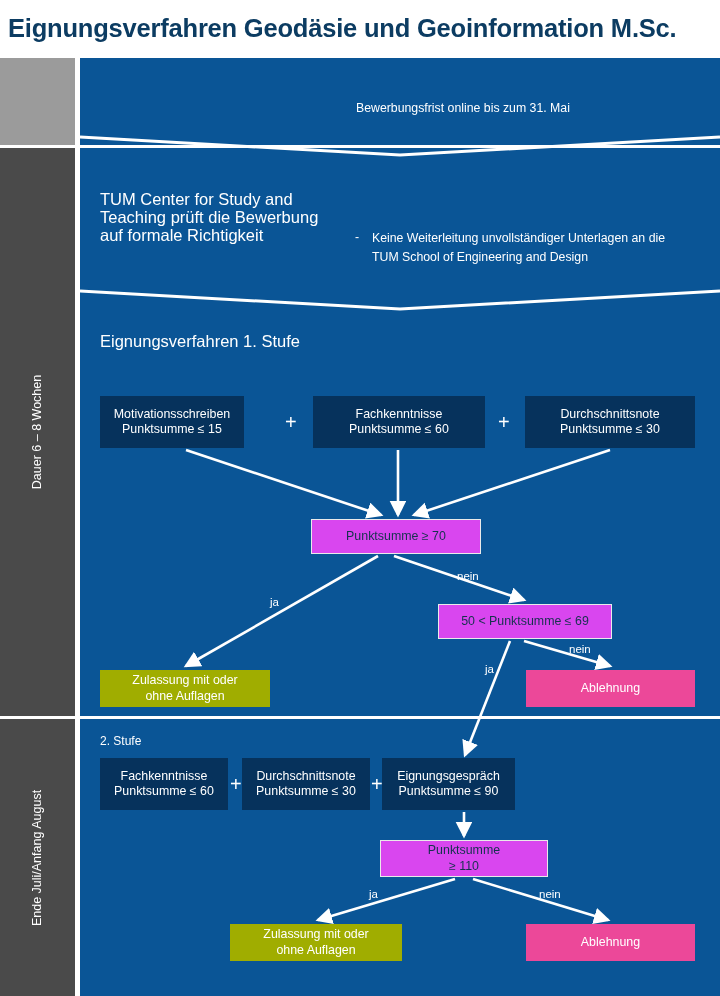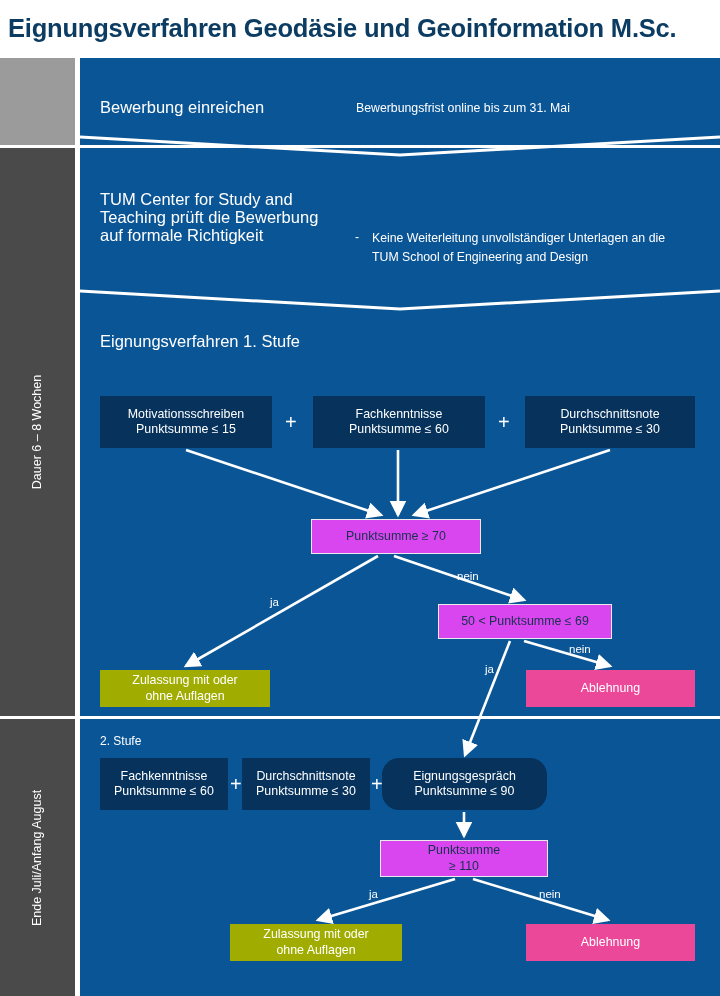--- a/index.html
+++ b/index.html
@@ -92,30 +92,29 @@
   <div class="panel p2"></div>
   <div class="panel p3"></div>
 
   <svg class="chev chev1" viewBox="0 0 640 26" preserveAspectRatio="none">
     <polyline points="0,3 320,21 640,3" fill="none" stroke="#ffffff" stroke-width="3"></polyline>
   </svg>
   <svg class="chev chev2" viewBox="0 0 640 26" preserveAspectRatio="none">
     <polyline points="0,3 320,21 640,3" fill="none" stroke="#ffffff" stroke-width="3"></polyline>
   </svg>
 
-  <div class="hdr h-big" id="sec1-title">Bewerbung einreichen</div>
   <div class="hdr h-small" id="sec1-note">Bewerbungsfrist online bis zum 31. Mai</div>
 
   <div class="hdr h-big" id="sec2-title">TUM Center for Study and Teaching prüft die Bewerbung auf formale Richtigkeit</div>
   <div class="hdr h-small" id="sec2-dash">-</div>
   <div class="hdr h-small" id="sec2-note">Keine Weiterleitung unvollständiger Unterlagen an die TUM School of Engineering and Design</div>
 
   <div class="hdr h-big" id="sec3-title">Eignungsverfahren 1. Stufe</div>
 
-  <div class="node n-dark" style="left:100px;top:396px;width:172px;height:52px;">
+  <div class="node n-dark" style="left:100px;top:396px;width:144px;height:52px;">
     <div>
       <div>Motivationsschreiben</div>
       <div>Punktsumme ≤ 15</div>
     </div>
   </div>
   <div class="plus" style="left:285px;top:412px;">+</div>
 
   <div class="node n-dark" style="left:313px;top:396px;width:172px;height:52px;">
     <div>
       <div>Fachkenntnisse</div>
@@ -159,21 +158,21 @@
   <div class="plus" style="left:230px;top:774px;">+</div>
 
   <div class="node n-dark" style="left:242px;top:758px;width:128px;height:52px;">
     <div>
       <div>Durchschnittsnote</div>
       <div>Punktsumme ≤ 30</div>
     </div>
   </div>
   <div class="plus" style="left:371px;top:774px;">+</div>
 
-  <div class="node n-dark" style="left:382px;top:758px;width:165px;height:52px;border-radius:17px;">
+  <div class="node n-dark" style="left:382px;top:758px;width:133px;height:52px;">
     <div>
       <div>Eignungsgespräch</div>
       <div>Punktsumme ≤ 90</div>
     </div>
   </div>
 
   <div class="node n-gray" style="left:380px;top:840px;width:168px;height:37px;">
     <div>
       <div>Punktsumme</div>
       <div>≥ 110</div>

